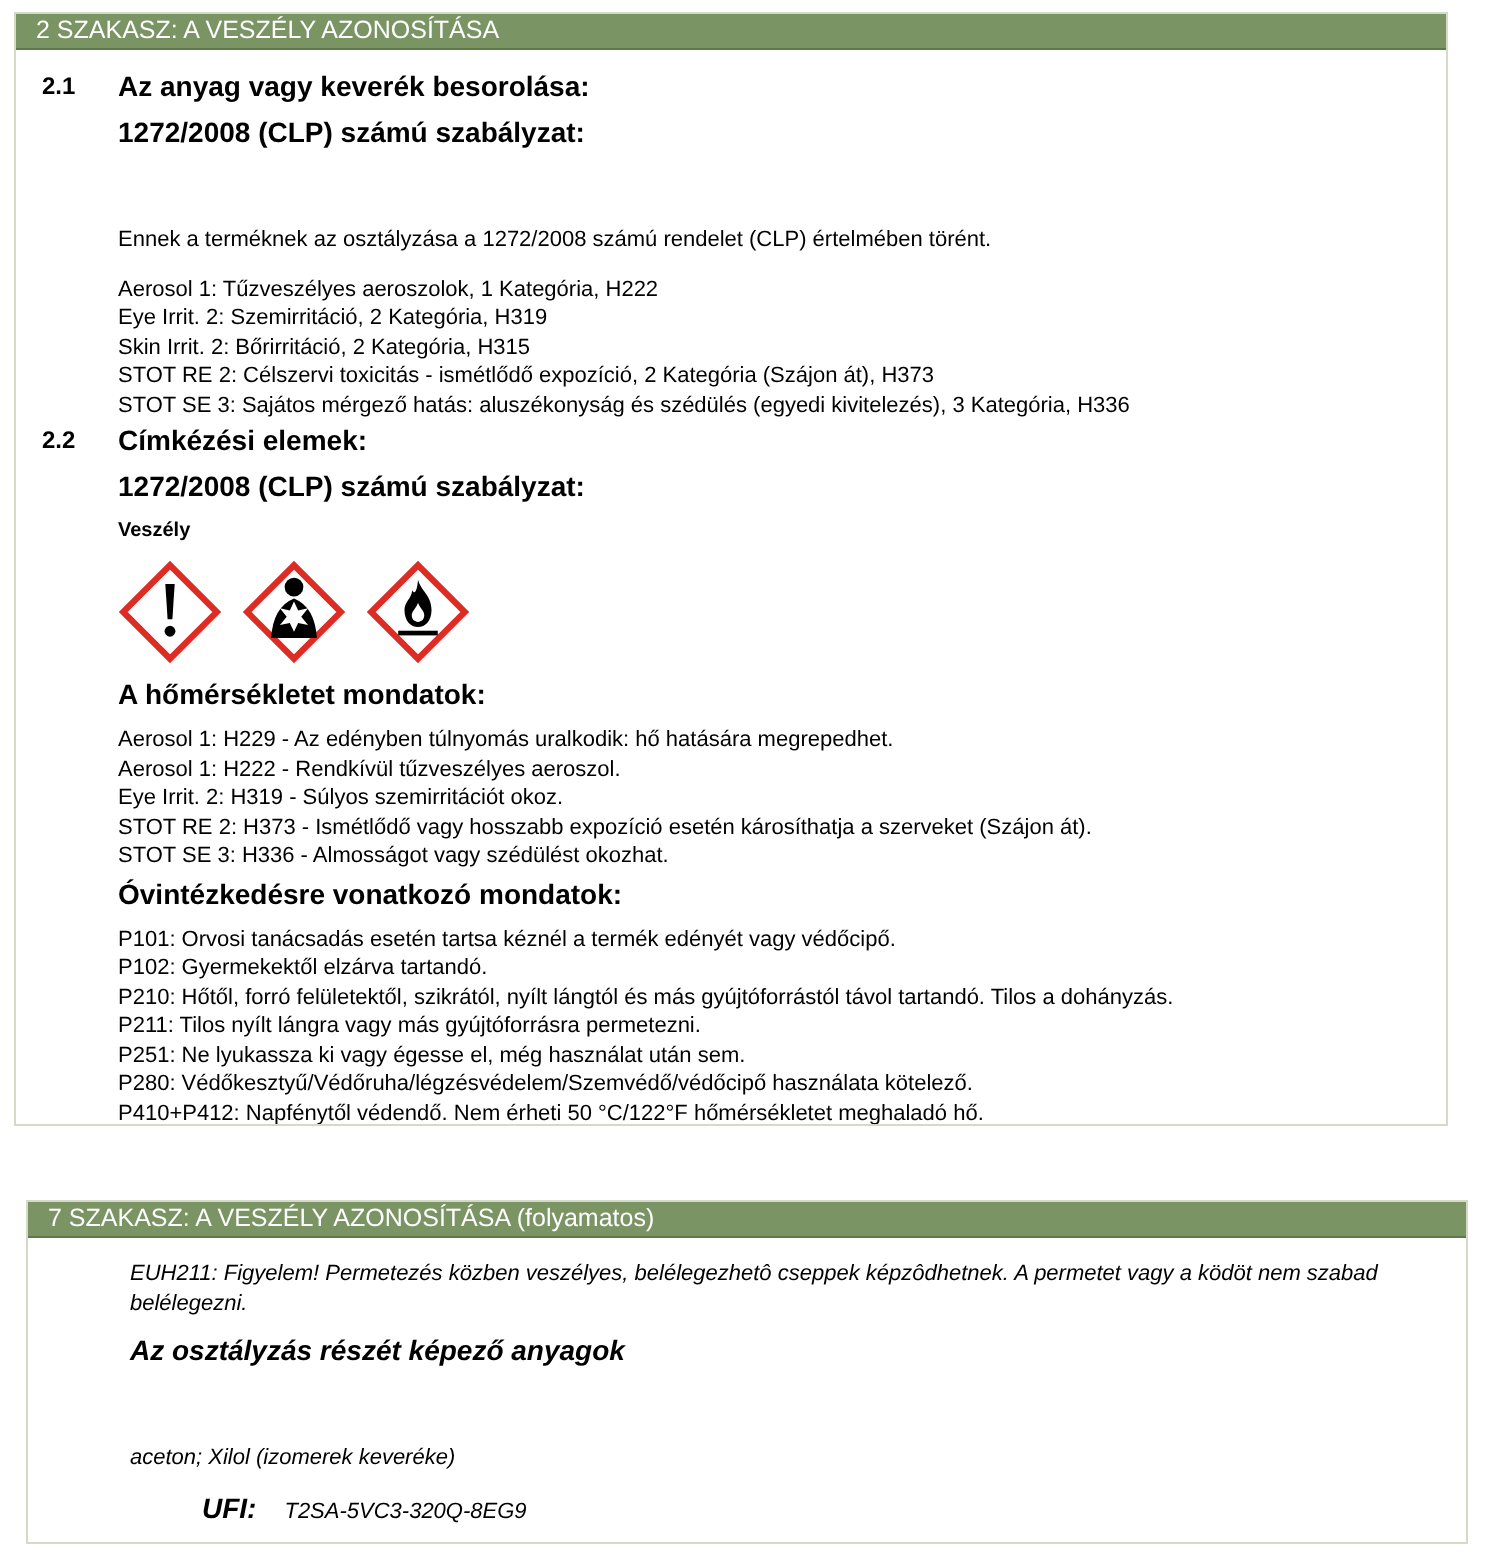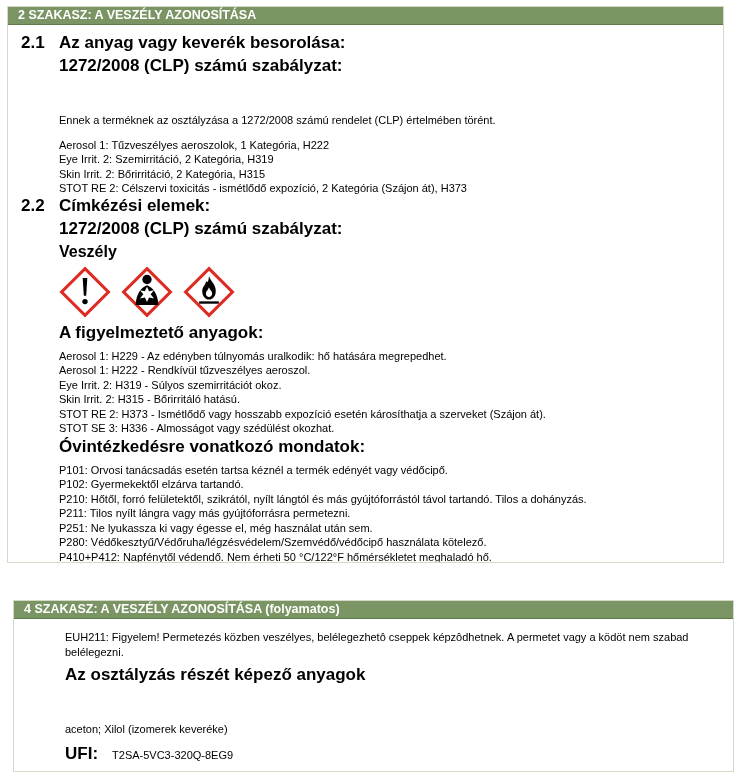--- a/index.html
+++ b/index.html
@@ -9,44 +9,44 @@
     color:#000;-webkit-font-smoothing:antialiased;
   }
   .box{
     position:absolute;background:#fff;box-sizing:border-box;
     border:1px solid #d4dac7;
   }
   .box1{left:7px;top:6px;width:717px;height:557px;overflow:hidden;}
   .box2{left:13px;top:600px;width:721px;height:172px;overflow:hidden;}
   .bar{
     background:#7a9464;border:1px solid #5f7a49;
-    color:#fff;font-weight:bold;font-size:12.5px;
+    color:#fff;font-weight:normal;font-size:12.5px;
     height:19px;line-height:17px;padding:0 0 0 10px;
     margin:-1px -1px 0 -1px;box-sizing:border-box;
   }
   .content{padding-top:11px;}
   .row{display:flex;align-items:flex-start;}
   .num{
     width:51px;min-width:51px;box-sizing:border-box;padding-left:13px;
-    font-weight:bold;font-size:17px;line-height:14px;
+    font-weight:bold;font-size:12px;line-height:14px;
   }
   .body{flex:1;padding-right:14px;}
-  .indent{padding-left:51px;padding-right:14px;}
+  .indent{padding-left:51px;padding-right:14px;font-style:italic;}
   p{margin:0;}
   .t{font-size:11px;line-height:14.5px;}
-  .b{font-weight:bold;font-size:17px;line-height:14px;}
+  .b{font-weight:bold;font-size:14px;line-height:14px;}
   .mb8{margin-bottom:9px;}
   .mb10{margin-bottom:10px;margin-top:40px;}
   .mb4{margin-bottom:4px;}
   .list .t{white-space:nowrap;}
-  .sig{font-size:16px;}
+  .sig{font-size:10px;}
   .picto-row{display:flex;gap:10px;margin:7px 0 8px 0;}
   .ghs{width:52px;height:52px;display:block;}
   .euh{width:650px;}
-  .ufi-row{display:flex;gap:14px;align-items:baseline;}
+  .ufi-row{display:flex;gap:14px;align-items:baseline;margin-left:36px;}
   .spacer3{height:3px;}
 </style>
 </head>
 <body>
 
 <section class="box box1">
   <div class="bar">
     <span>2 SZAKASZ: A VESZÉLY AZONOSÍTÁSA</span>
   </div>
   <div class="content">
@@ -55,20 +55,21 @@
       <div class="num">2.1</div>
       <div class="body">
         <p class="b mb8">Az anyag vagy keverék besorolása:</p>
         <p class="b mb8">1272/2008 (CLP) számú szabályzat:</p>
         <p class="t mb10">Ennek a terméknek az osztályzása a 1272/2008 számú rendelet (CLP) értelmében törént.</p>
         <div class="list">
           <p class="t">Aerosol 1: Tűzveszélyes aeroszolok, 1 Kategória, H222</p>
           <p class="t">Eye Irrit. 2: Szemirritáció, 2 Kategória, H319</p>
           <p class="t">Skin Irrit. 2: Bőrirritáció, 2 Kategória, H315</p>
           <p class="t">STOT RE 2: Célszervi toxicitás - ismétlődő expozíció, 2 Kategória (Szájon át), H373</p>
+          <p class="t">STOT SE 3: Sajátos mérgező hatás: aluszékonyság és szédülés (egyedi kivitelezés), 3 Kategória, H336</p>
         </div>
         <div class="spacer3"></div>
       </div>
     </div>
 
     <div class="row">
       <div class="num">2.2</div>
       <div class="body">
         <p class="b mb8">Címkézési elemek:</p>
         <p class="b mb8">1272/2008 (CLP) számú szabályzat:</p>
@@ -90,26 +91,25 @@
           </svg>
 
           <svg class="ghs" viewBox="0 0 100 100" aria-hidden="true">
             <polygon points="50,5 95,50 50,95 5,50" fill="#ffffff" stroke="#dd2c24" stroke-width="6" stroke-linejoin="miter"></polygon>
             <path d="M50 19 C53 30 63 34 63 48 C63 58.5 57 64.5 50 64.5 C43 64.5 37 58.5 37 48 C37 40 43.5 37.5 44.5 29 C47 34 49.3 29 50 19 Z" fill="#000"></path>
             <path d="M50 41 C52 47 56 48 56 53 C56 57.5 53.2 59.5 50 59.5 C46.8 59.5 44 57.5 44 53 C44 49 48 47 50 41 Z" fill="#fff"></path>
             <rect x="31" y="68" width="38" height="4.5" fill="#000"></rect>
           </svg>
         </div>
 
-        <p class="b mb8">A figyelmeztető anyagok:</p>
+        <p class="b mb8">A hőmérsékletet mondatok:</p>
         <div class="list mb4">
           <p class="t">Aerosol 1: H229 - Az edényben túlnyomás uralkodik: hő hatására megrepedhet.</p>
           <p class="t">Aerosol 1: H222 - Rendkívül tűzveszélyes aeroszol.</p>
           <p class="t">Eye Irrit. 2: H319 - Súlyos szemirritációt okoz.</p>
-          <p class="t">Skin Irrit. 2: H315 - Bőrirritáló hatású.</p>
           <p class="t">STOT RE 2: H373 - Ismétlődő vagy hosszabb expozíció esetén károsíthatja a szerveket (Szájon át).</p>
           <p class="t">STOT SE 3: H336 - Almosságot vagy szédülést okozhat.</p>
         </div>
         <p class="b mb8">Óvintézkedésre vonatkozó mondatok:</p>
         <div class="list mb4">
           <p class="t">P101: Orvosi tanácsadás esetén tartsa kéznél a termék edényét vagy védőcipő.</p>
           <p class="t">P102: Gyermekektől elzárva tartandó.</p>
           <p class="t">P210: Hőtől, forró felületektől, szikrától, nyílt lángtól és más gyújtóforrástól távol tartandó. Tilos a dohányzás.</p>
           <p class="t">P211: Tilos nyílt lángra vagy más gyújtóforrásra permetezni.</p>
           <p class="t">P251: Ne lyukassza ki vagy égesse el, még használat után sem.</p>
@@ -118,21 +118,21 @@
 
         </div>
 
       </div>
     </div>
   </div>
 </section>
 
 <section class="box box2">
   <div class="bar">
-    <span>4 SZAKASZ: A VESZÉLY AZONOSÍTÁSA (folyamatos)</span>
+    <span>7 SZAKASZ: A VESZÉLY AZONOSÍTÁSA (folyamatos)</span>
   </div>
   <div class="content">
 
     <div class="indent">
       <p class="t euh mb8">EUH211: Figyelem! Permetezés közben veszélyes, belélegezhetô cseppek képzôdhetnek. A permetet vagy a ködöt nem szabad belélegezni.</p>
       <p class="b mb8">Az osztályzás részét képező anyagok</p>
       <p class="t mb10">aceton; Xilol (izomerek keveréke)</p>
       <div class="ufi-row mb8">
         <span class="b">UFI:</span>
         <span class="t">T2SA-5VC3-320Q-8EG9</span>

